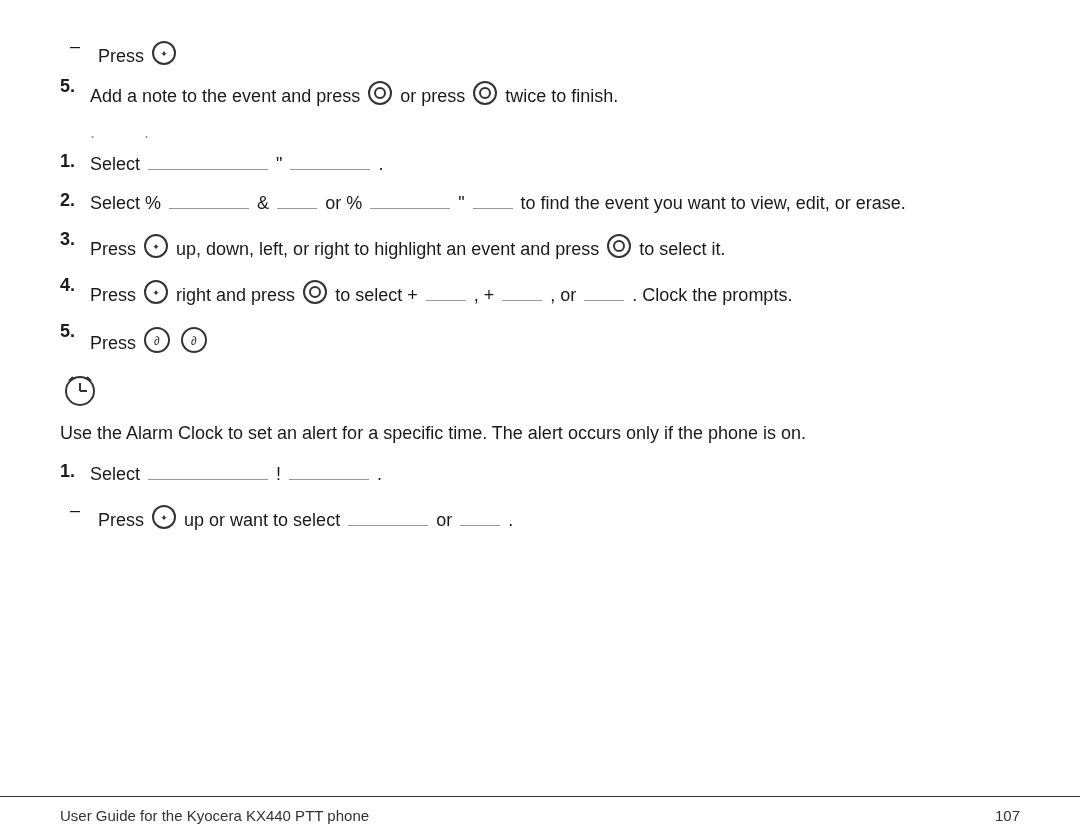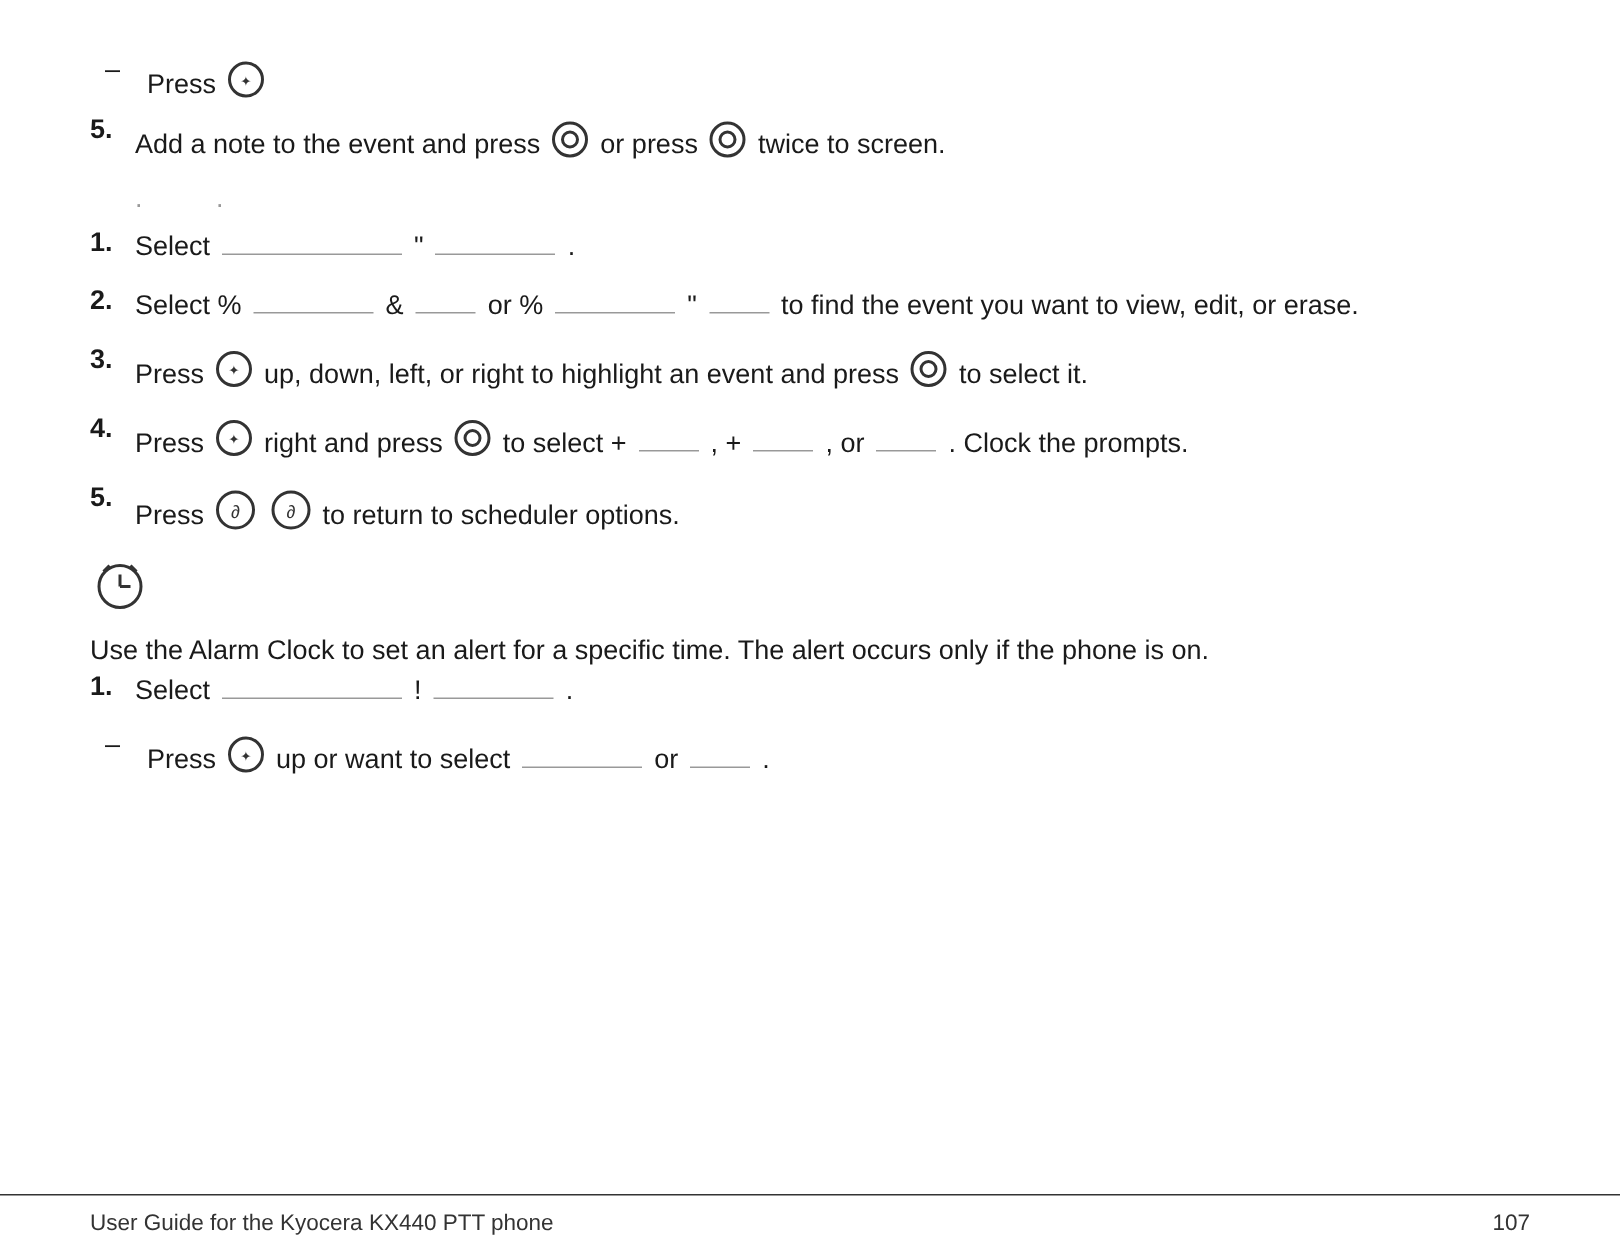--- a/index.html
+++ b/index.html
@@ -54,20 +54,21 @@
       flex-shrink: 0;
       margin-right: 8px;
     }
 
     .alarm-section {
       margin-top: 10px;
     }
 
     .alarm-desc {
       line-height: 1.5;
+      margin-bottom: 14px;
     }
 
     .page-footer {
       border-top: 1px solid #333;
       padding: 10px 60px;
       display: flex;
       justify-content: space-between;
       align-items: center;
       font-size: 15px;
       color: #333;
@@ -154,21 +155,21 @@
           <circle cx="13" cy="13" r="5" fill="none" stroke="#333" stroke-width="2"></circle>
         </svg>
       </span>
       <span>or press</span>
       <span class="ok-btn">
         <svg viewBox="0 0 26 26">
           <circle cx="13" cy="13" r="11" fill="none" stroke="#333" stroke-width="2"></circle>
           <circle cx="13" cy="13" r="5" fill="none" stroke="#333" stroke-width="2"></circle>
         </svg>
       </span>
-      <span>twice to screen.</span>
+      <span>twice to finish.</span>
     </span>
   </div>
 
   <div style="margin: 10px 0 8px 30px; letter-spacing: 4px; color: #999;">. &nbsp;&nbsp;&nbsp; .</div>
 
   <div class="list-item">
     <span class="list-number">1.</span>
     <span class="list-content">
       <span>Select</span>
       <span class="blank-placeholder-lg"></span>
@@ -250,21 +251,20 @@
           <circle cx="14" cy="14" r="12" fill="none" stroke="#333" stroke-width="2"></circle>
           <text x="14" y="19" text-anchor="middle" font-size="12" fill="#333" font-style="italic">∂</text>
         </svg>
       </span>
       <span class="end-btn">
         <svg viewBox="0 0 28 28">
           <circle cx="14" cy="14" r="12" fill="none" stroke="#333" stroke-width="2"></circle>
           <text x="14" y="19" text-anchor="middle" font-size="12" fill="#333" font-style="italic">∂</text>
         </svg>
       </span>
-      <span>to return to scheduler options.</span>
     </span>
   </div>
 
   <div class="alarm-section">
 
     <div style="margin: 10px 0 6px 0;">
       <span>
         <svg width="40" height="40" viewBox="0 0 40 40">
           <circle cx="20" cy="22" r="14" fill="none" stroke="#333" stroke-width="2"></circle>
           <line x1="20" y1="22" x2="20" y2="14" stroke="#333" stroke-width="2"></line>

